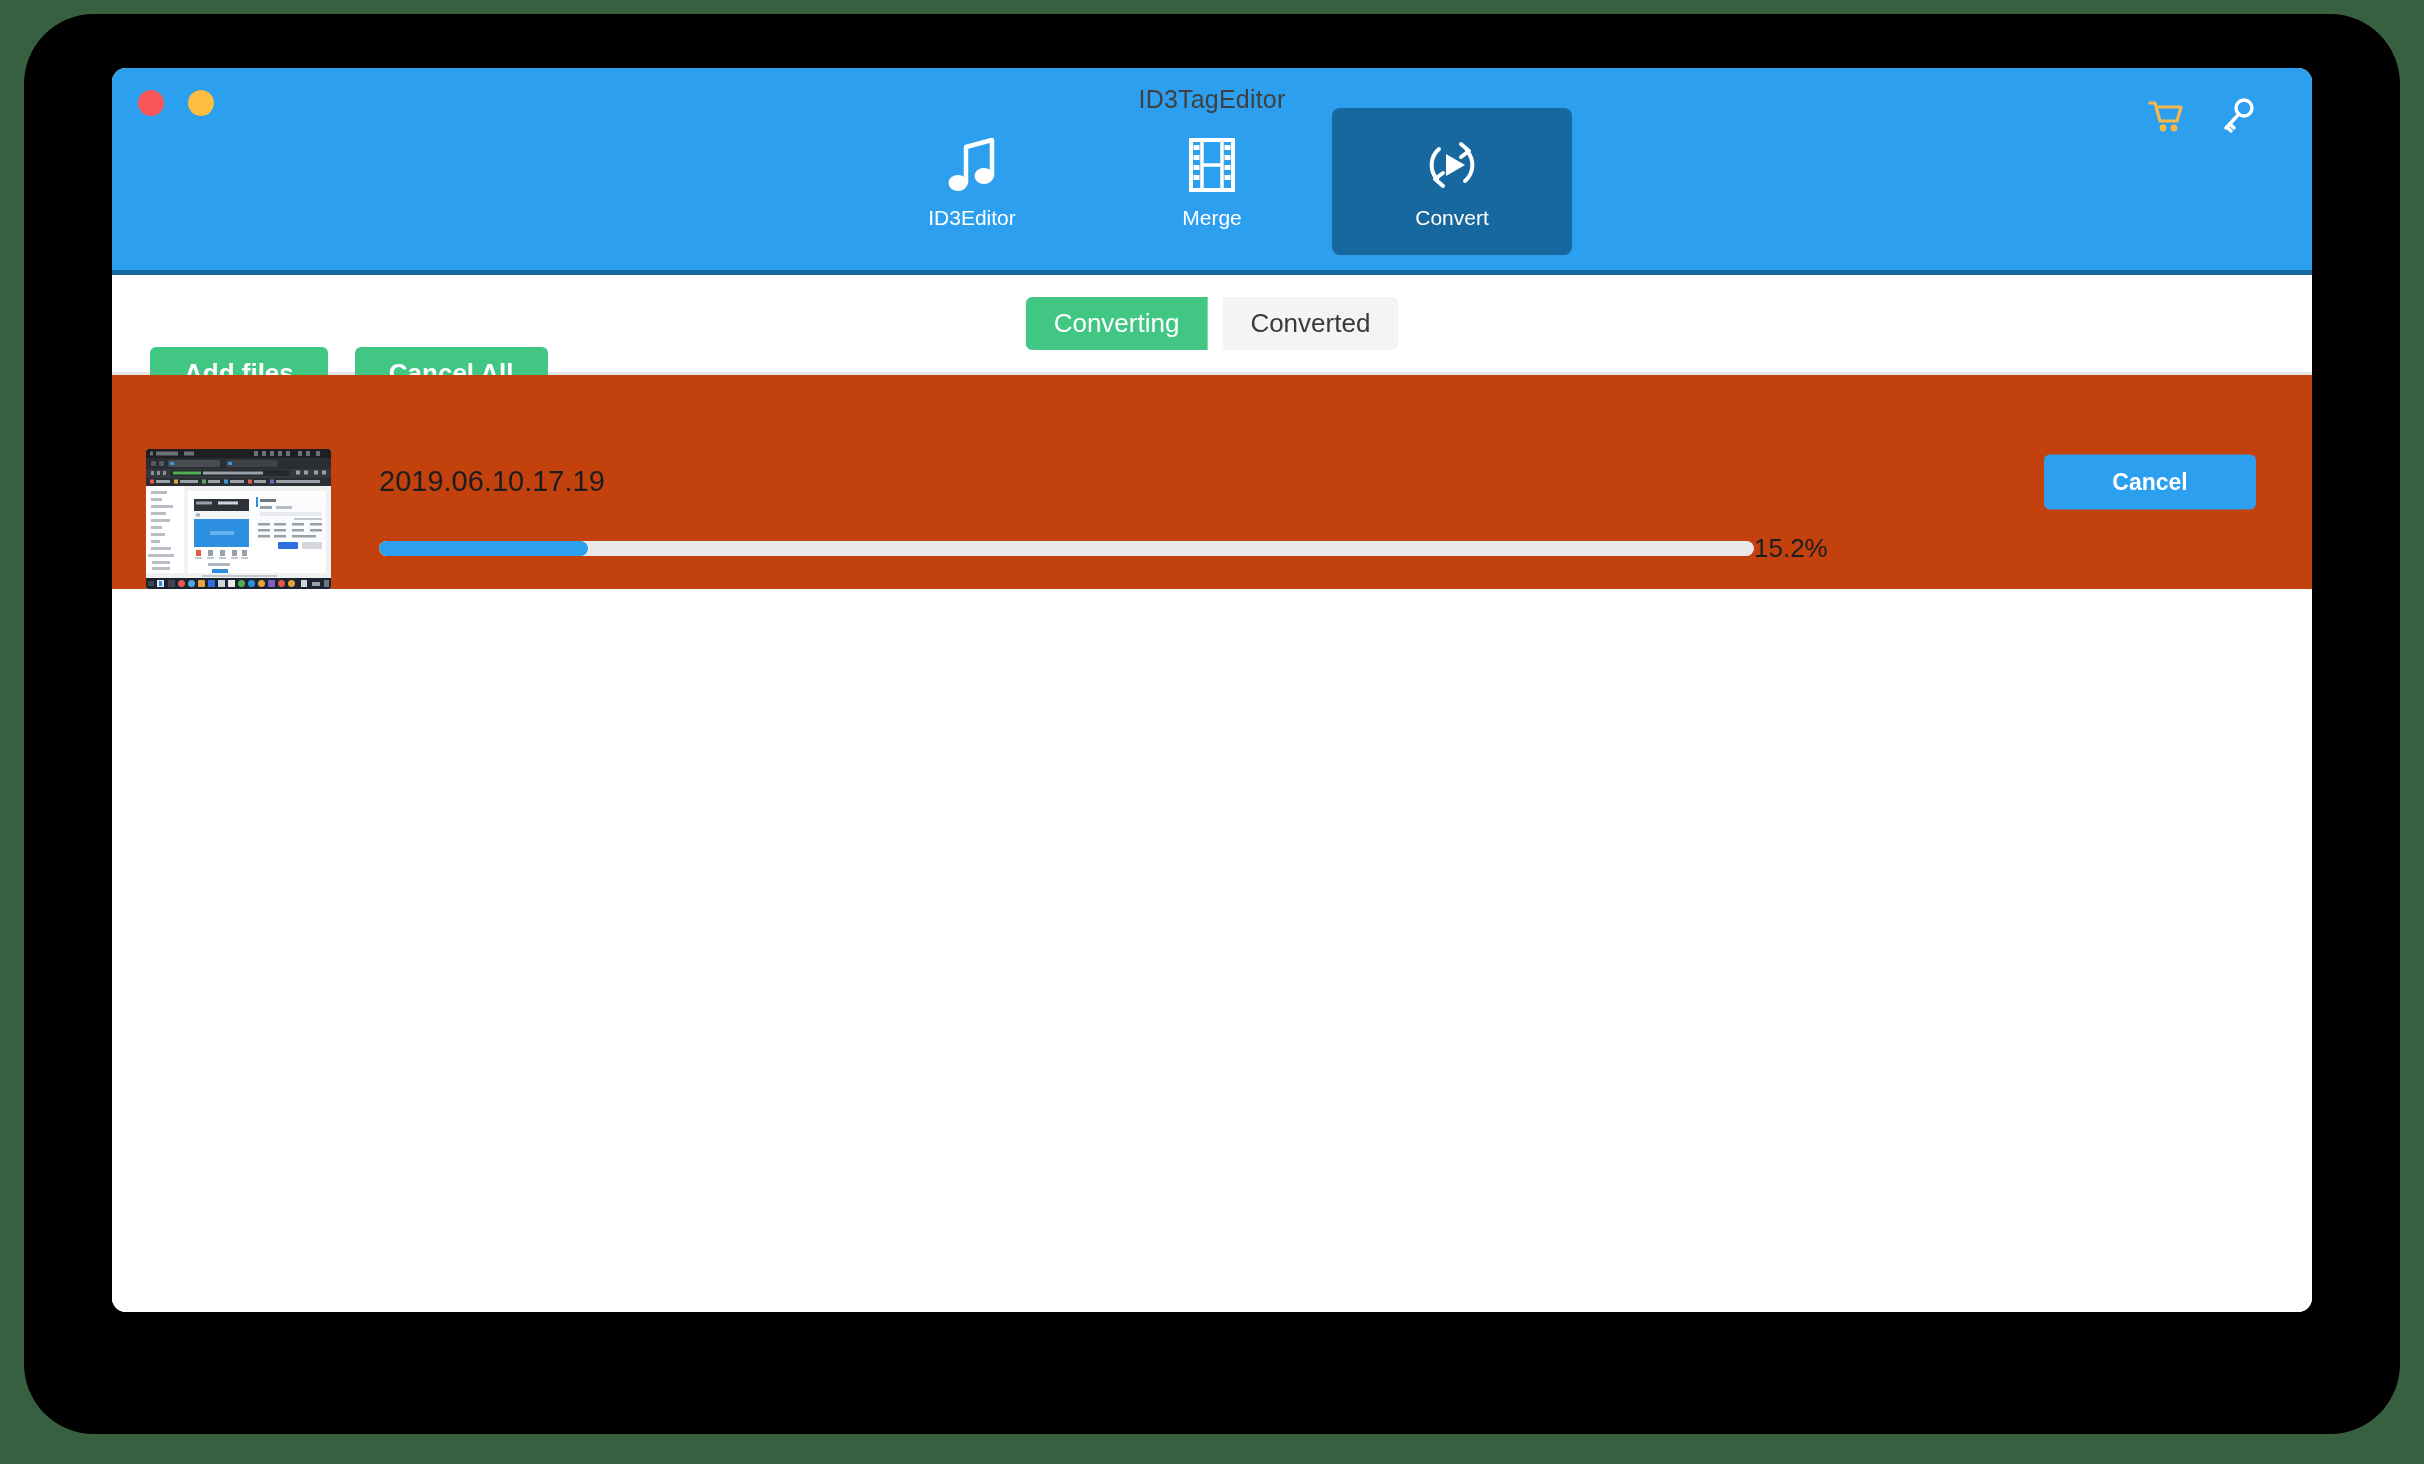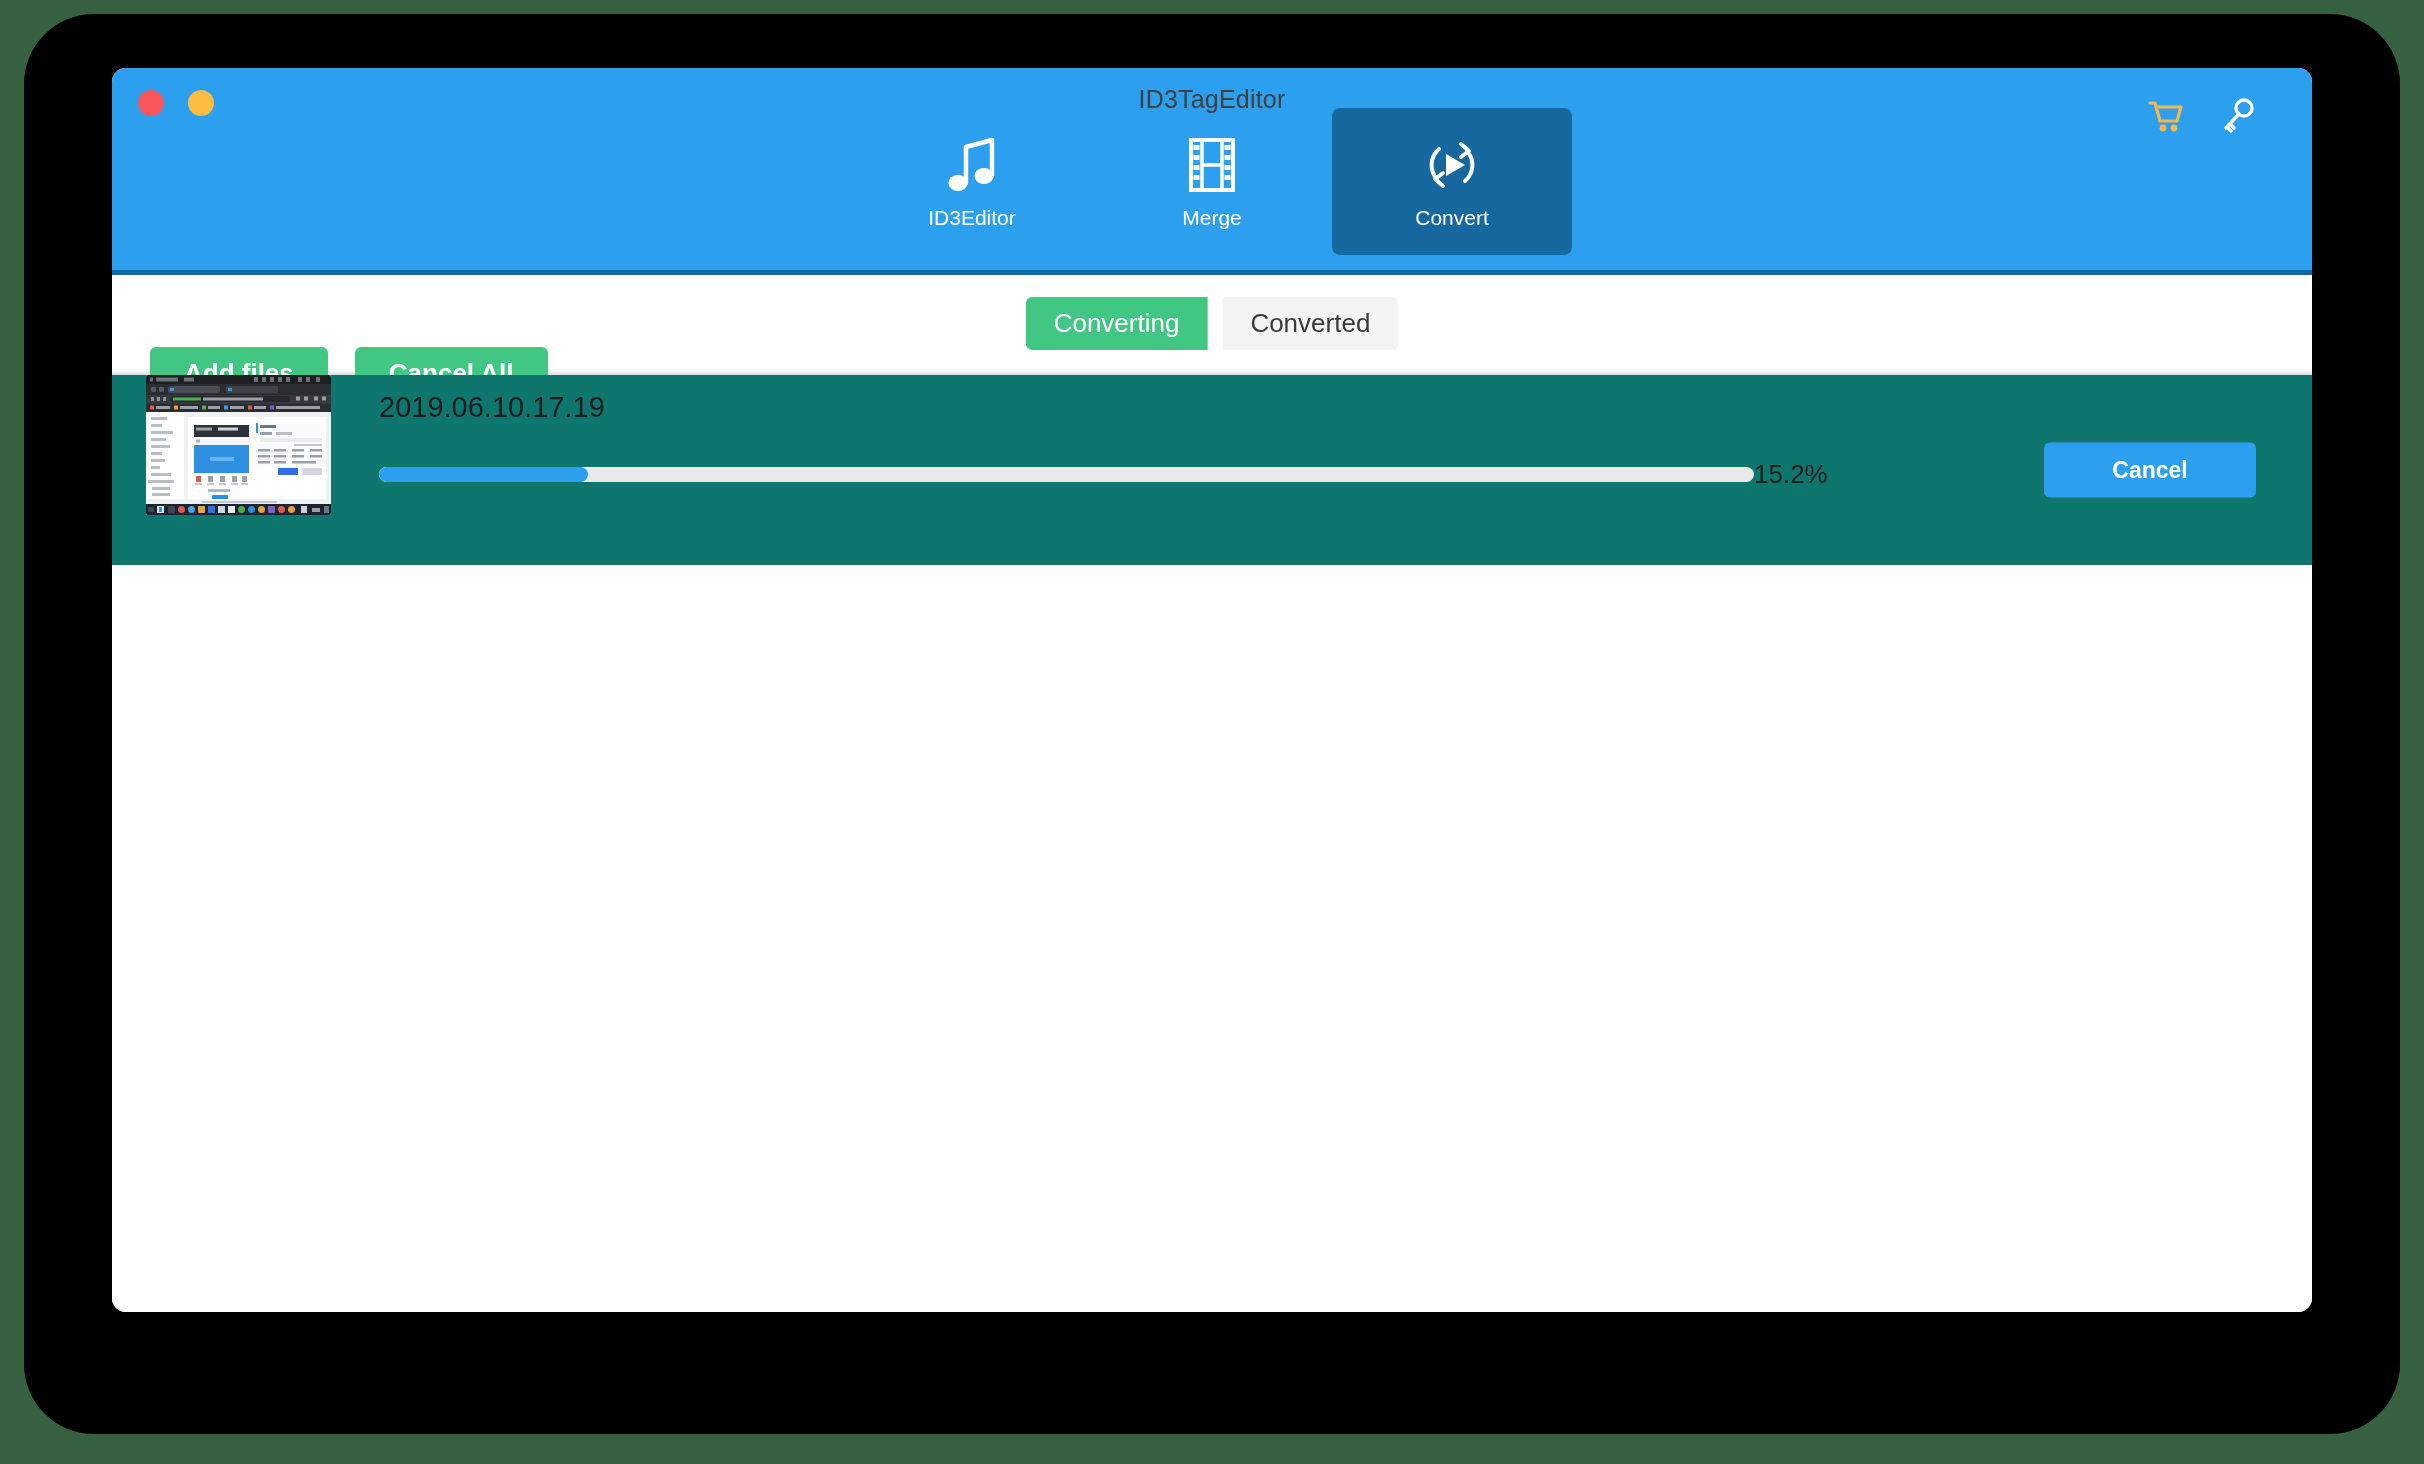--- a/index.html
+++ b/index.html
@@ -188,24 +188,24 @@
   }
 
   
   #file-list {
     position: relative;
     background: #ffffff;
     height: 937px;
   }
   .file-row {
     position: relative;
-    height: 190px;
-    background: #0f766e;
-    display: flex;
-    align-items: flex-start;
+    height: 214px;
+    background: #c2410c;
+    display: flex;
+    align-items: flex-end;
     padding: 0 0 0 34px;
     box-sizing: border-box;
   }
 
   
   .thumb {
     width: 185px;
     height: 140px;
     flex: 0 0 auto;
     border-radius: 2px;

